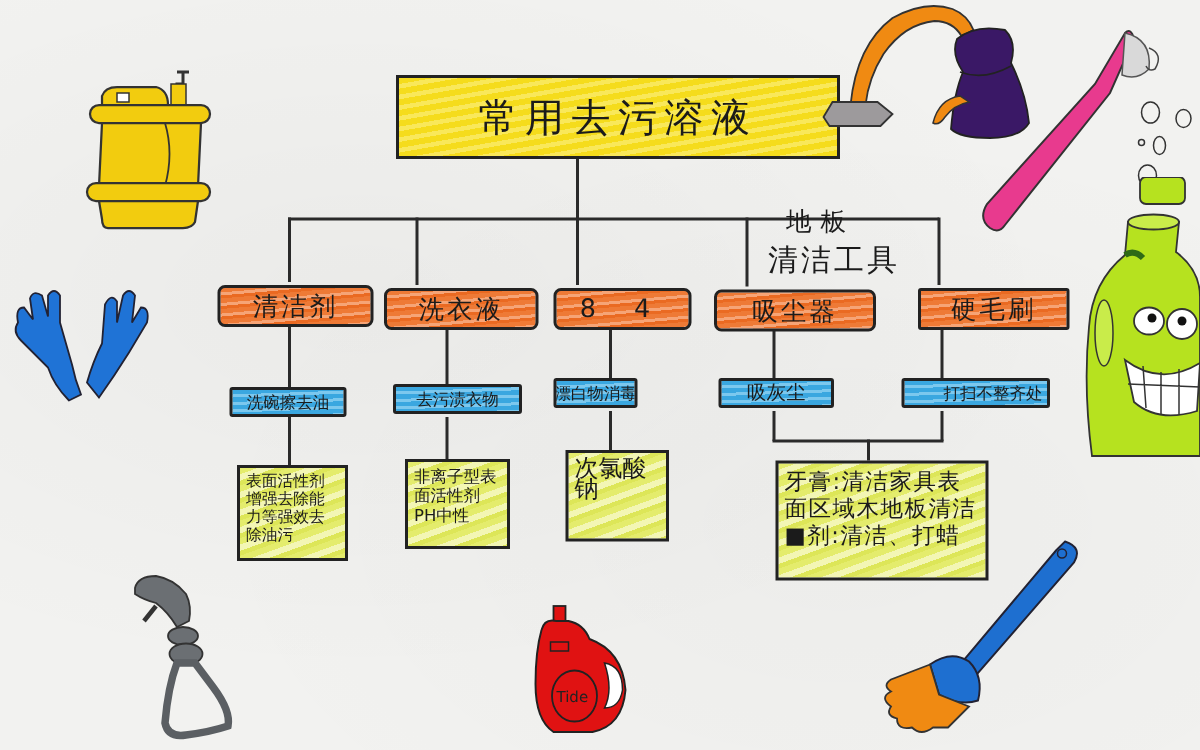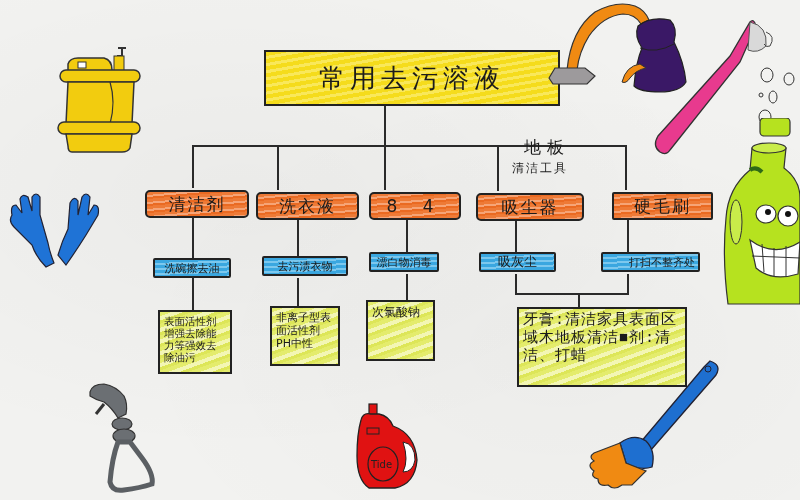--- a/index.html
+++ b/index.html
@@ -82,38 +82,38 @@
 
   <div class="line" style="left:515px; top:274px; width:2px; height:20px;"></div>
   <div class="line" style="left:627px; top:274px; width:2px; height:20px;"></div>
   <div class="line" style="left:515px; top:293px; width:114px; height:2px;"></div>
   <div class="line" style="left:578px; top:293px; width:2px; height:14px;"></div>
 </div>
 
 <div class="box title-box">常用去污溶液</div>
 
 <div class="hand-text" style="left:524px; top:136px;">地板</div>
-<div class="hand-text" style="left:512px; top:160px; font-size:12px; letter-spacing:2px;">清洁工具</div>
+<div class="hand-text" style="left:512px; top:160px; font-size:20px; letter-spacing:2px;">清洁工具</div>
 
 <div class="box cat-box" style="left:145px; top:190px; width:104px;">清洁剂</div>
 <div class="box cat-box" style="left:256px; top:192px; width:103px;">洗衣液</div>
 <div class="box cat-box" style="left:369px; top:192px; width:92px; letter-spacing:10px;">8 4</div>
 <div class="box cat-box" style="left:476px; top:193px; width:108px;">吸尘器</div>
 <div class="box cat-box" style="left:612px; top:192px; width:101px; border-radius:2px;">硬毛刷</div>
 
 <div class="box sub-box" style="left:153px; top:258px; width:78px;">洗碗擦去油</div>
 <div class="box sub-box" style="left:262px; top:256px; width:86px;">去污渍衣物</div>
-<div class="box sub-box" style="left:369px; top:252px; width:70px;">漂白物消毒</div>
+<div class="box sub-box" style="left:369px; top:252px; width:56px;">漂白物消毒</div>
 <div class="box sub-box" style="left:479px; top:252px; width:77px; font-size:13px;">吸灰尘</div>
 <div class="box sub-box" style="left:601px; top:252px; width:99px;padding-left:23px;">打扫不整齐处</div>
 
 <div class="box desc-box" style="left:158px; top:310px; width:74px; height:64px; font-size:10.5px; line-height:12px;">表面活性剂增强去除能力等强效去除油污</div>
 <div class="box desc-box" style="left:270px; top:306px; width:70px; height:60px; font-size:11px; line-height:13px;">非离子型表面活性剂PH中性</div>
-<div class="box desc-box" style="left:366px; top:300px; width:69px; height:61px; font-size:12px;">次氯酸钠</div>
-<div class="box desc-box" style="left:517px; top:307px; width:170px; height:80px; font-size:15px; line-height:18px; letter-spacing:1px;font-family:Liberation Mono, monospace;">牙膏:清洁家具表面区域木地板清洁■剂:清洁、打蜡</div>
+<div class="box desc-box" style="left:377px; top:300px; width:69px; height:61px; font-size:16px;">次氯酸钠</div>
+<div class="box desc-box" style="left:517px; top:307px; width:142px; height:80px; font-size:15px; line-height:18px; letter-spacing:1px;">牙膏:清洁家具表面区域木地板清洁■剂:清洁、打蜡</div>
 
 <svg class="ill" style="left:48px; top:42px;" width="100" height="112" viewBox="0 0 100 112">
   <path d="M20 22 Q22 16 30 16 L56 16 Q64 18 64 28 L64 30 L20 30 Z" fill="#f2cc0f" stroke="#333" stroke-width="1.5"></path>
   <rect x="30" y="20" width="8" height="6" fill="#fff" stroke="#333" stroke-width="1"></rect>
   <path d="M70 6 L78 6 M74 6 L74 14 L70 14 L70 24 Q66 28 66 32" fill="none" stroke="#333" stroke-width="2"></path>
   <rect x="66" y="14" width="10" height="16" fill="#f2cc0f" stroke="#333" stroke-width="1"></rect>
   <rect x="12" y="28" width="80" height="12" rx="6" fill="#f2cc0f" stroke="#333" stroke-width="1.5"></rect>
   <path d="M20 40 L86 40 L84 82 L18 82 Z" fill="#f2cc0f" stroke="#333" stroke-width="1.5"></path>
   <path d="M62 40 Q68 60 62 82" fill="none" stroke="#333" stroke-width="1.2"></path>
   <rect x="10" y="80" width="82" height="12" rx="6" fill="#f2cc0f" stroke="#333" stroke-width="1.5"></rect>

